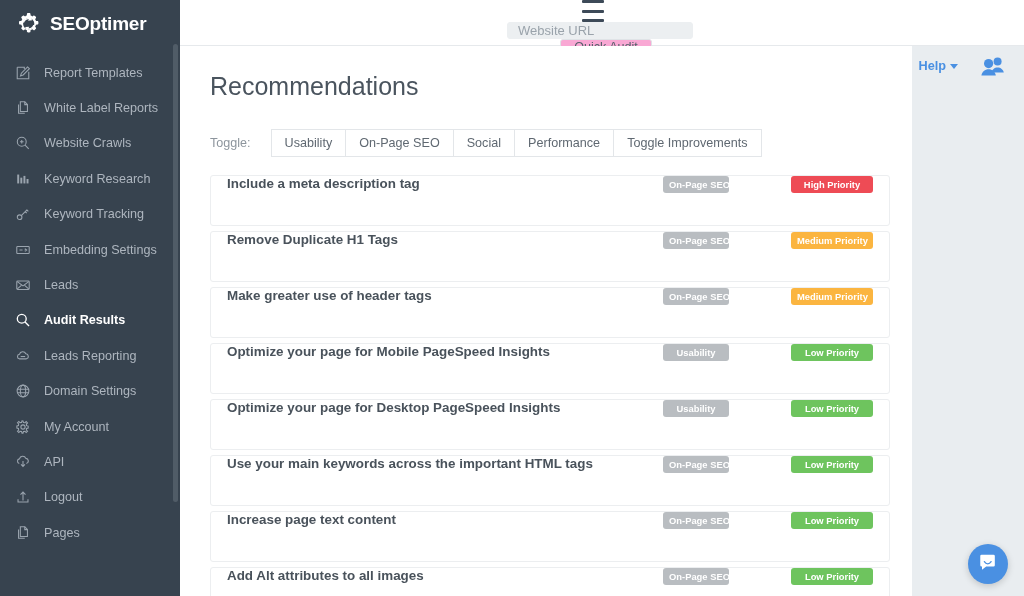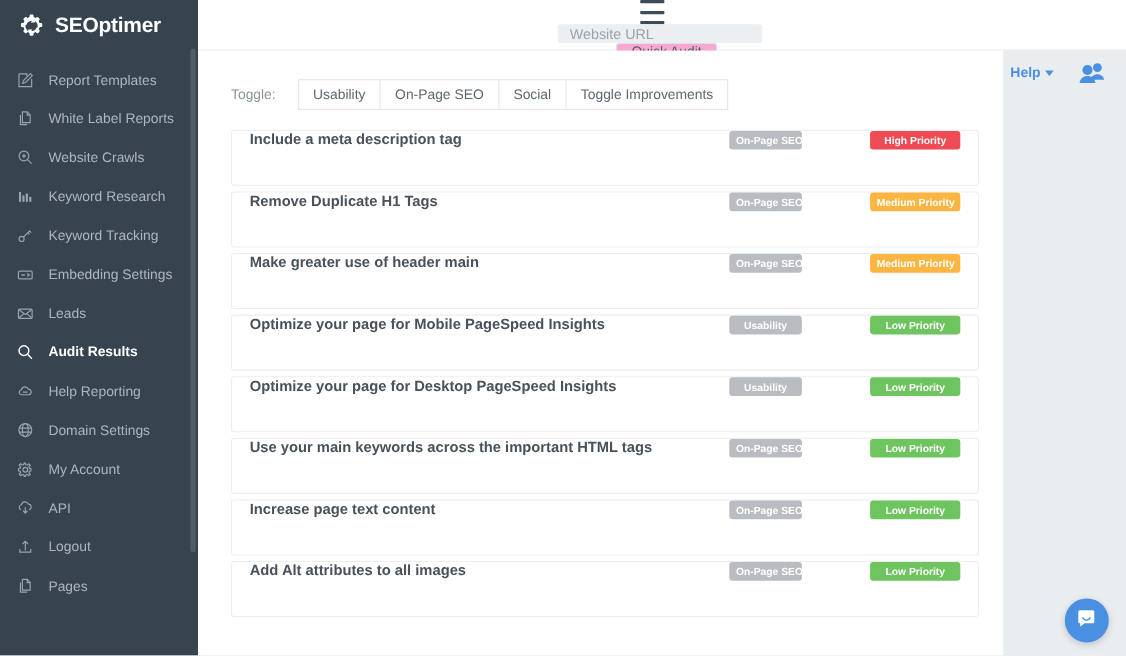--- a/index.html
+++ b/index.html
@@ -287,21 +287,21 @@
         <span class="nav-label">Audit Results</span>
       </a>
 
       <a class="nav-item">
         <span class="nav-icon">
           <svg viewBox="0 0 18 18" width="16" height="16" fill="none" stroke="currentColor" stroke-width="1.2">
             <path d="M4.8 12.2a2.6 2.6 0 0 1 .2-5.1 3.8 3.8 0 0 1 7.2-.6 2.9 2.9 0 0 1 .6 5.7z"></path>
             <path d="M6.4 9.6h5"></path>
           </svg>
         </span>
-        <span class="nav-label">Help Reporting</span>
+        <span class="nav-label">Leads Reporting</span>
       </a>
 
       <a class="nav-item">
         <span class="nav-icon">
           <svg viewBox="0 0 18 18" width="16" height="16" fill="none" stroke="currentColor" stroke-width="1.2">
             <circle cx="9" cy="9" r="6.6"></circle>
               <ellipse cx="9" cy="9" rx="3" ry="6.6"></ellipse>
               <path d="M2.6 7h12.8M2.6 11h12.8"></path>
           </svg>
         </span>
@@ -375,44 +375,46 @@
             <circle cx="17.6" cy="6.4" r="4"></circle>
             <path d="M11.4 17.6c.5-3.2 3.2-5.2 6.2-5.2s5.7 2 6.2 5.2z"></path>
             <circle cx="8.6" cy="8.6" r="4.6"></circle>
             <path d="M1.4 20.4c.6-3.8 3.6-6.2 7.2-6.2s6.6 2.4 7.2 6.2z"></path>
           </svg>
         </span>
       </div>
     </div>
 
     <div class="content">
+      <h1 class="page-title">Recommendations</h1>
 
       <div class="toggle-row">
         <span class="toggle-label">Toggle:</span>
         <div class="toggle-group">
           <button class="toggle-btn">Usability</button>
           <button class="toggle-btn">On-Page SEO</button>
           <button class="toggle-btn">Social</button>
+          <button class="toggle-btn">Performance</button>
           <button class="toggle-btn">Toggle Improvements</button>
         </div>
       </div>
 
       <div class="rec-list">
         <div class="rec-row">
           <span class="rec-title">Include a meta description tag</span>
           <span class="cat-badge">On-Page SEO</span>
           <span class="pri-badge pri-high">High Priority</span>
         </div>
         <div class="rec-row">
           <span class="rec-title">Remove Duplicate H1 Tags</span>
           <span class="cat-badge">On-Page SEO</span>
           <span class="pri-badge pri-medium">Medium Priority</span>
         </div>
         <div class="rec-row">
-          <span class="rec-title">Make greater use of header main</span>
+          <span class="rec-title">Make greater use of header tags</span>
           <span class="cat-badge">On-Page SEO</span>
           <span class="pri-badge pri-medium">Medium Priority</span>
         </div>
         <div class="rec-row">
           <span class="rec-title">Optimize your page for Mobile PageSpeed Insights</span>
           <span class="cat-badge">Usability</span>
           <span class="pri-badge pri-low">Low Priority</span>
         </div>
         <div class="rec-row">
           <span class="rec-title">Optimize your page for Desktop PageSpeed Insights</span>

